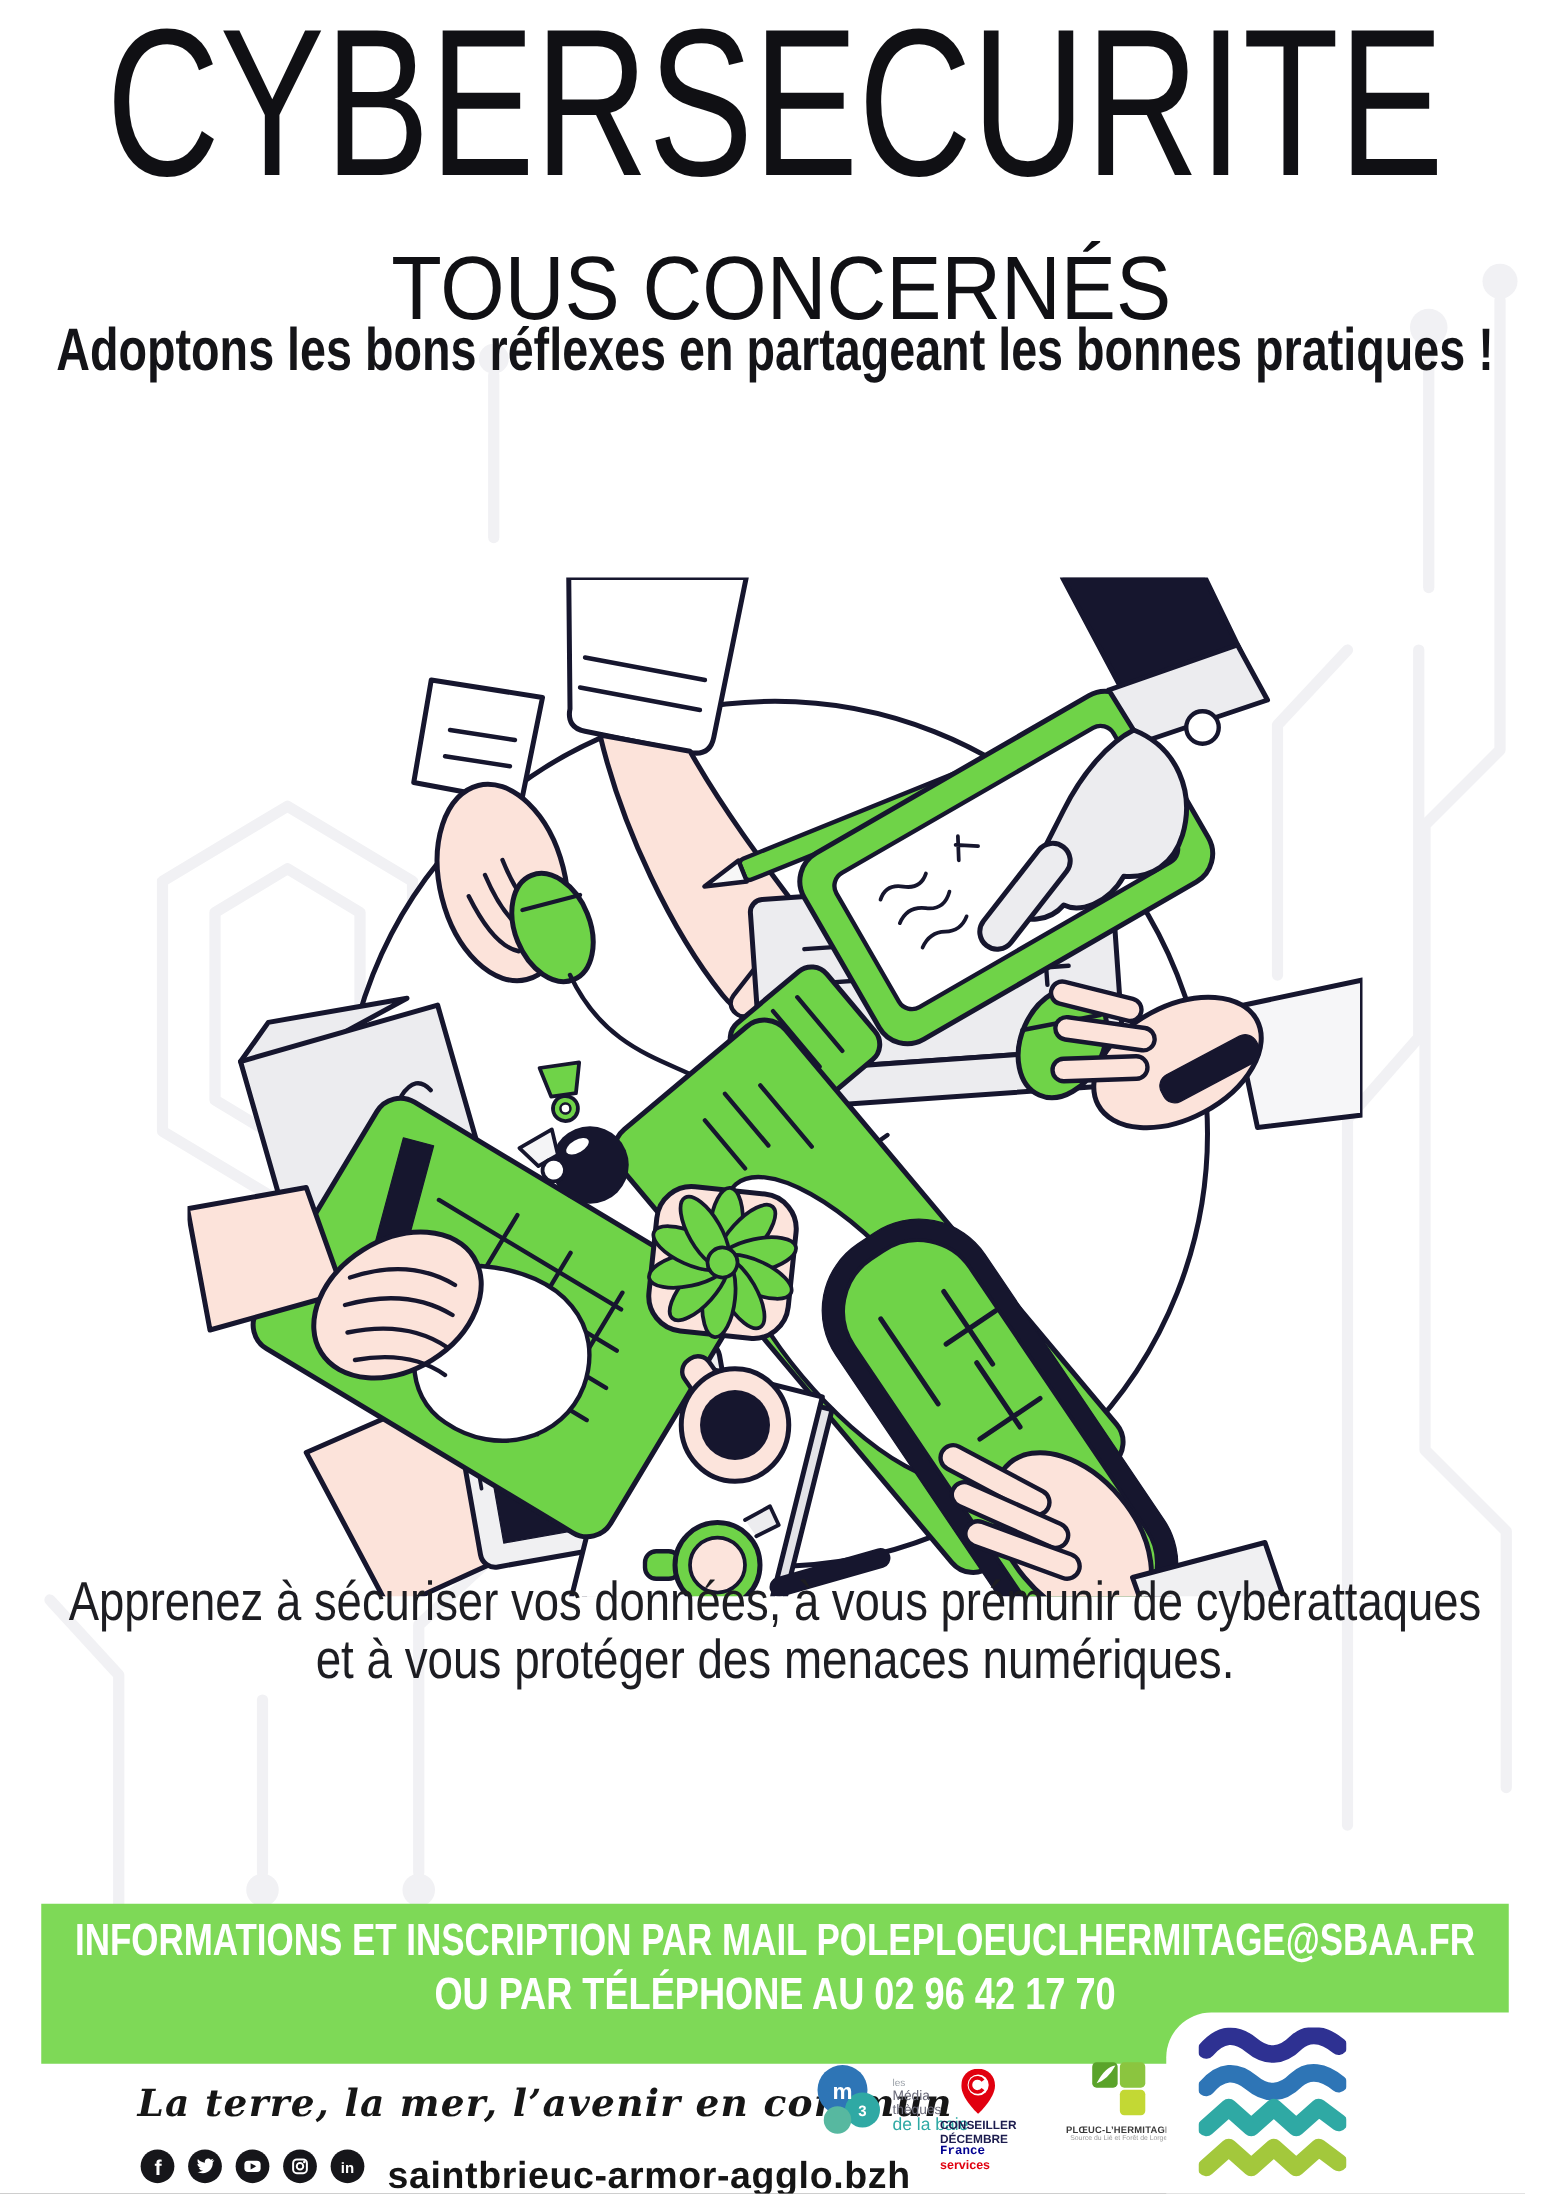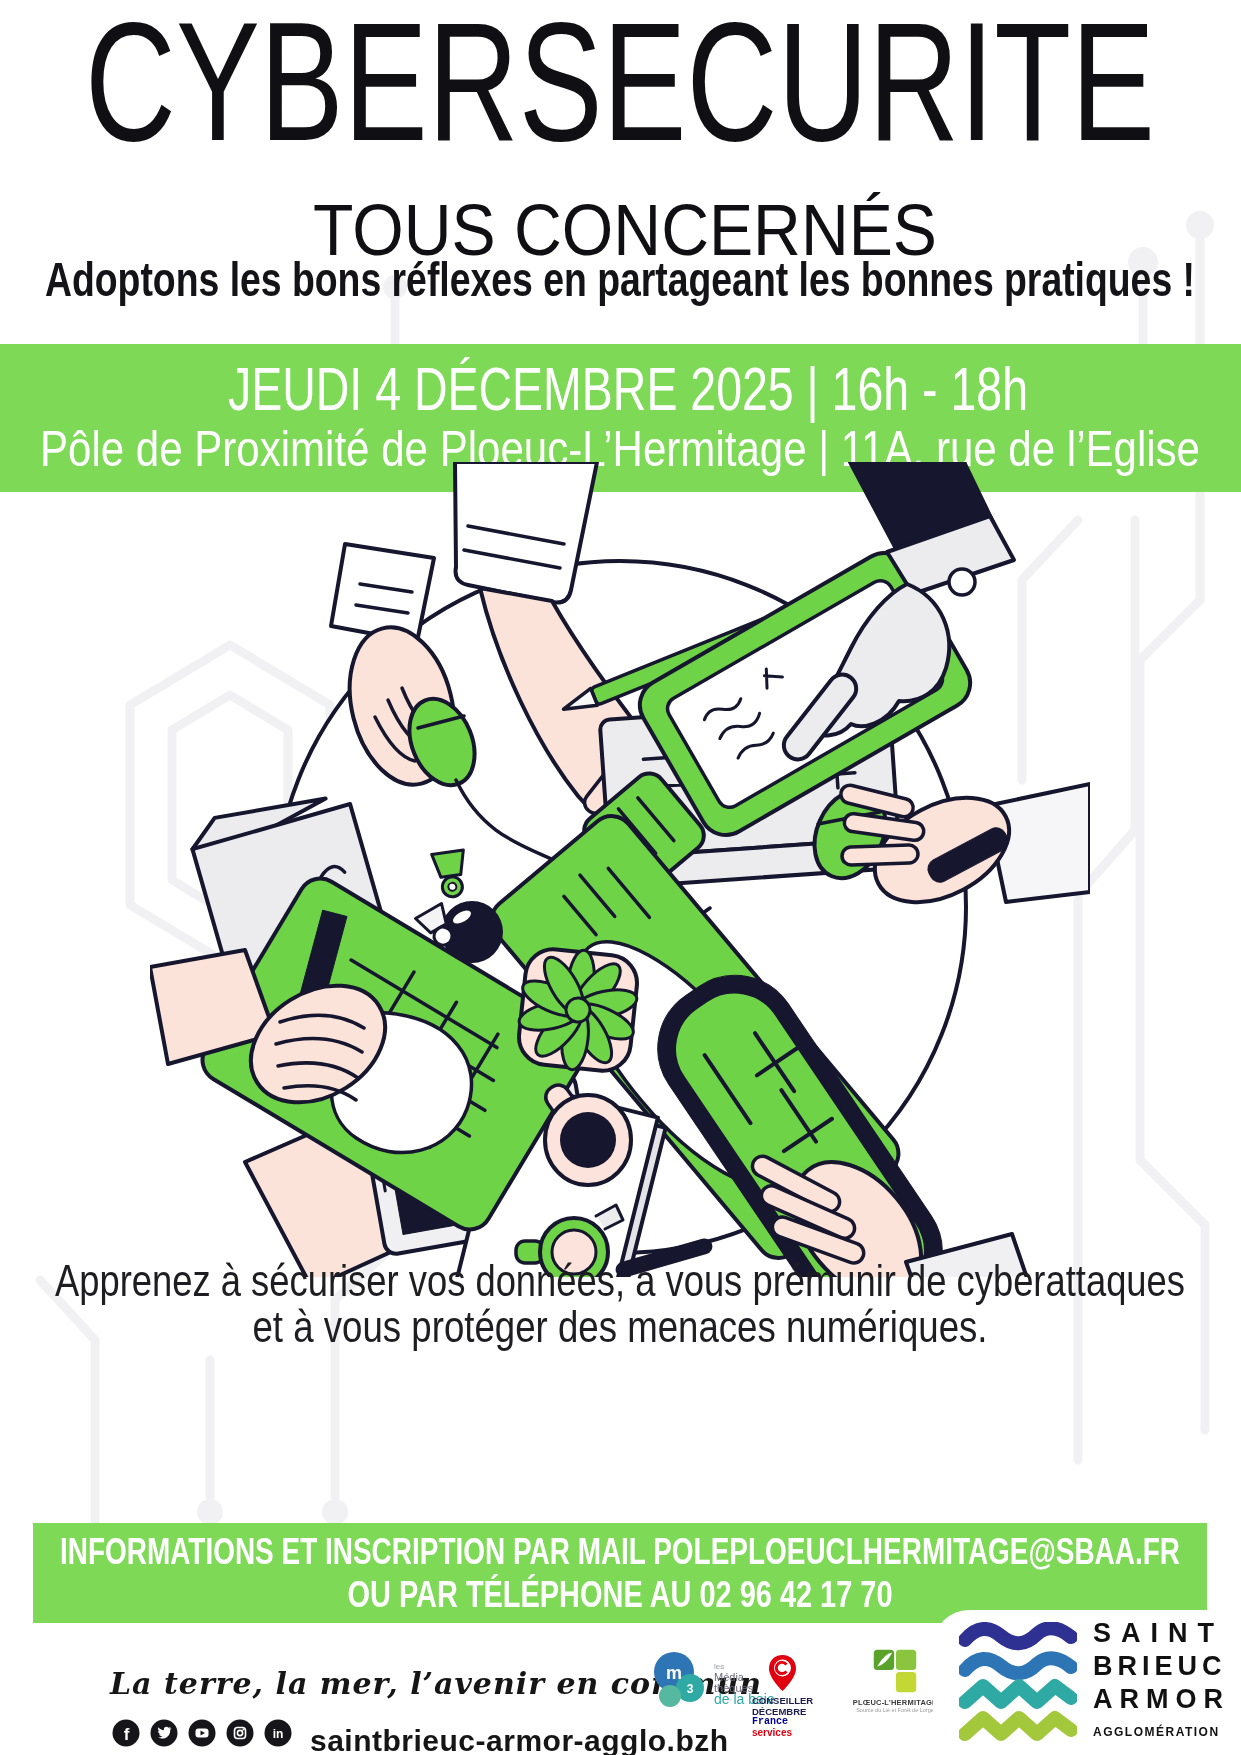--- a/index.html
+++ b/index.html
@@ -57,26 +57,20 @@
   <svg class="abs" style="left:0;top:18px;z-index:1;" width="1241" height="140" viewBox="0 0 1241 140">
     <text x="620" y="122" text-anchor="middle" font-size="168" fill="#101014" textLength="1070" lengthAdjust="spacingAndGlyphs">CYBERSÉCURITÉ</text>
   </svg>
   <svg class="abs" style="left:0;top:185px;z-index:1;" width="1241" height="78" viewBox="0 0 1241 78">
     <text x="625" y="70" text-anchor="middle" font-size="72" fill="#101014" textLength="624" lengthAdjust="spacingAndGlyphs">TOUS CONCERNÉS</text>
   </svg>
   <svg class="abs" style="left:0;top:252px;z-index:1;" width="1241" height="55" viewBox="0 0 1241 55">
     <text x="620" y="44" text-anchor="middle" font-size="48" font-weight="bold" fill="#141418" textLength="1150" lengthAdjust="spacingAndGlyphs">Adoptons les bons réflexes en partageant les bonnes pratiques !</text>
   </svg>
 
-  <div class="banner" style="top:344px;height:148px;z-index:1;">
-    <svg width="1241" height="148" viewBox="0 0 1241 148">
-      <text x="628" y="66" text-anchor="middle" font-size="62" fill="#ffffff" textLength="800" lengthAdjust="spacingAndGlyphs">JEUDI 4 DÉCEMBRE 2025 | 16h - 18h</text>
-      <text x="620" y="122" text-anchor="middle" font-size="50" fill="#ffffff" textLength="1160" lengthAdjust="spacingAndGlyphs">Pôle de Proximité de Ploeuc-L’Hermitage | 11A, rue de l’Eglise</text>
-    </svg>
-  </div>
 
   <svg class="abs" style="left:150px;top:462px;z-index:1;" width="940" height="815" viewBox="0 0 940 815">
     <g stroke="#16162E" stroke-linecap="round" stroke-linejoin="round">
 
       <circle cx="470" cy="445" r="346" fill="#ffffff" stroke-width="4"></circle>
 
       <g transform="translate(140,430) rotate(-16)">
         <polygon points="-82,-68 -52,-92 60,-80 -30,-60" fill="#ECECEF" stroke-width="4"></polygon>
         <rect x="-82" y="-68" width="164" height="136" fill="#ECECEF" stroke-width="4"></rect>
         <path d="M34,-6 q16,-14 24,2" fill="none" stroke-width="3.5"></path>
@@ -271,21 +265,21 @@
         <circle cy="14" r="9" fill="#ffffff" stroke-width="3"></circle>
       </g>
     </g>
   </svg>
 
   <svg class="abs" style="left:0;top:1250px;z-index:2;" width="1241" height="105" viewBox="0 0 1241 105">
     <text x="620" y="46" text-anchor="middle" font-size="44" fill="#1d1d22" textLength="1130" lengthAdjust="spacingAndGlyphs">Apprenez à sécuriser vos données, à vous prémunir de cyberattaques</text>
     <text x="620" y="92" text-anchor="middle" font-size="44" fill="#1d1d22" textLength="735" lengthAdjust="spacingAndGlyphs">et à vous protéger des menaces numériques.</text>
   </svg>
 
-  <div class="banner2" style="left:33px;top:1523px;width:1174px;height:100px;z-index:2;">
+  <div class="banner2" style="left:33px;top:1523px;width:1174px;height:128px;z-index:2;">
     <svg width="1174" height="100" viewBox="0 0 1174 100">
       <text x="587" y="41" text-anchor="middle" font-size="36" font-weight="bold" fill="#ffffff" textLength="1120" lengthAdjust="spacingAndGlyphs">INFORMATIONS ET INSCRIPTION PAR MAIL POLEPLOEUCLHERMITAGE@SBAA.FR</text>
       <text x="587" y="84" text-anchor="middle" font-size="36" font-weight="bold" fill="#ffffff" textLength="545" lengthAdjust="spacingAndGlyphs">OU PAR TÉLÉPHONE AU 02 96 42 17 70</text>
     </svg>
   </div>
 
   <div class="motto">La terre, la mer, l’avenir en commun</div>
 
   <div class="social-row">
     <svg class="social-ic" viewBox="0 0 28 28">
@@ -357,21 +351,15 @@
 
   <div class="sba-box">
     <svg width="118" height="122" viewBox="0 0 118 122" style="margin-left:26px;">
       <g fill="none" stroke-linecap="round">
         <path d="M6,18 C18,4 30,4 42,14 C54,24 66,24 78,12 C88,3 100,5 112,15" stroke="#2E3192" stroke-width="14"></path>
         <path d="M6,48 C18,34 30,34 42,44 C54,54 66,54 78,42 C88,33 100,35 112,45" stroke="#2E75B6" stroke-width="14"></path>
         <path d="M6,80 L24,64 L42,80 L60,64 L78,80 L96,64 L112,76" stroke="#2FA9A4" stroke-width="14" stroke-linejoin="round"></path>
         <path d="M6,112 L24,96 L42,112 L60,96 L78,112 L96,96 L112,108" stroke="#A3C83C" stroke-width="14" stroke-linejoin="round"></path>
       </g>
     </svg>
-    <div class="sba-text" style="margin-left:16px;">
-      <div class="sba-l" style="letter-spacing:10px;">SAINT</div>
-      <div class="sba-l" style="letter-spacing:5px;">BRIEUC</div>
-      <div class="sba-l" style="letter-spacing:7px;">ARMOR</div>
-      <div class="sba-sub">AGGLOMÉRATION</div>
-    </div>
   </div>
 
 </div>
 
 </body></html>

